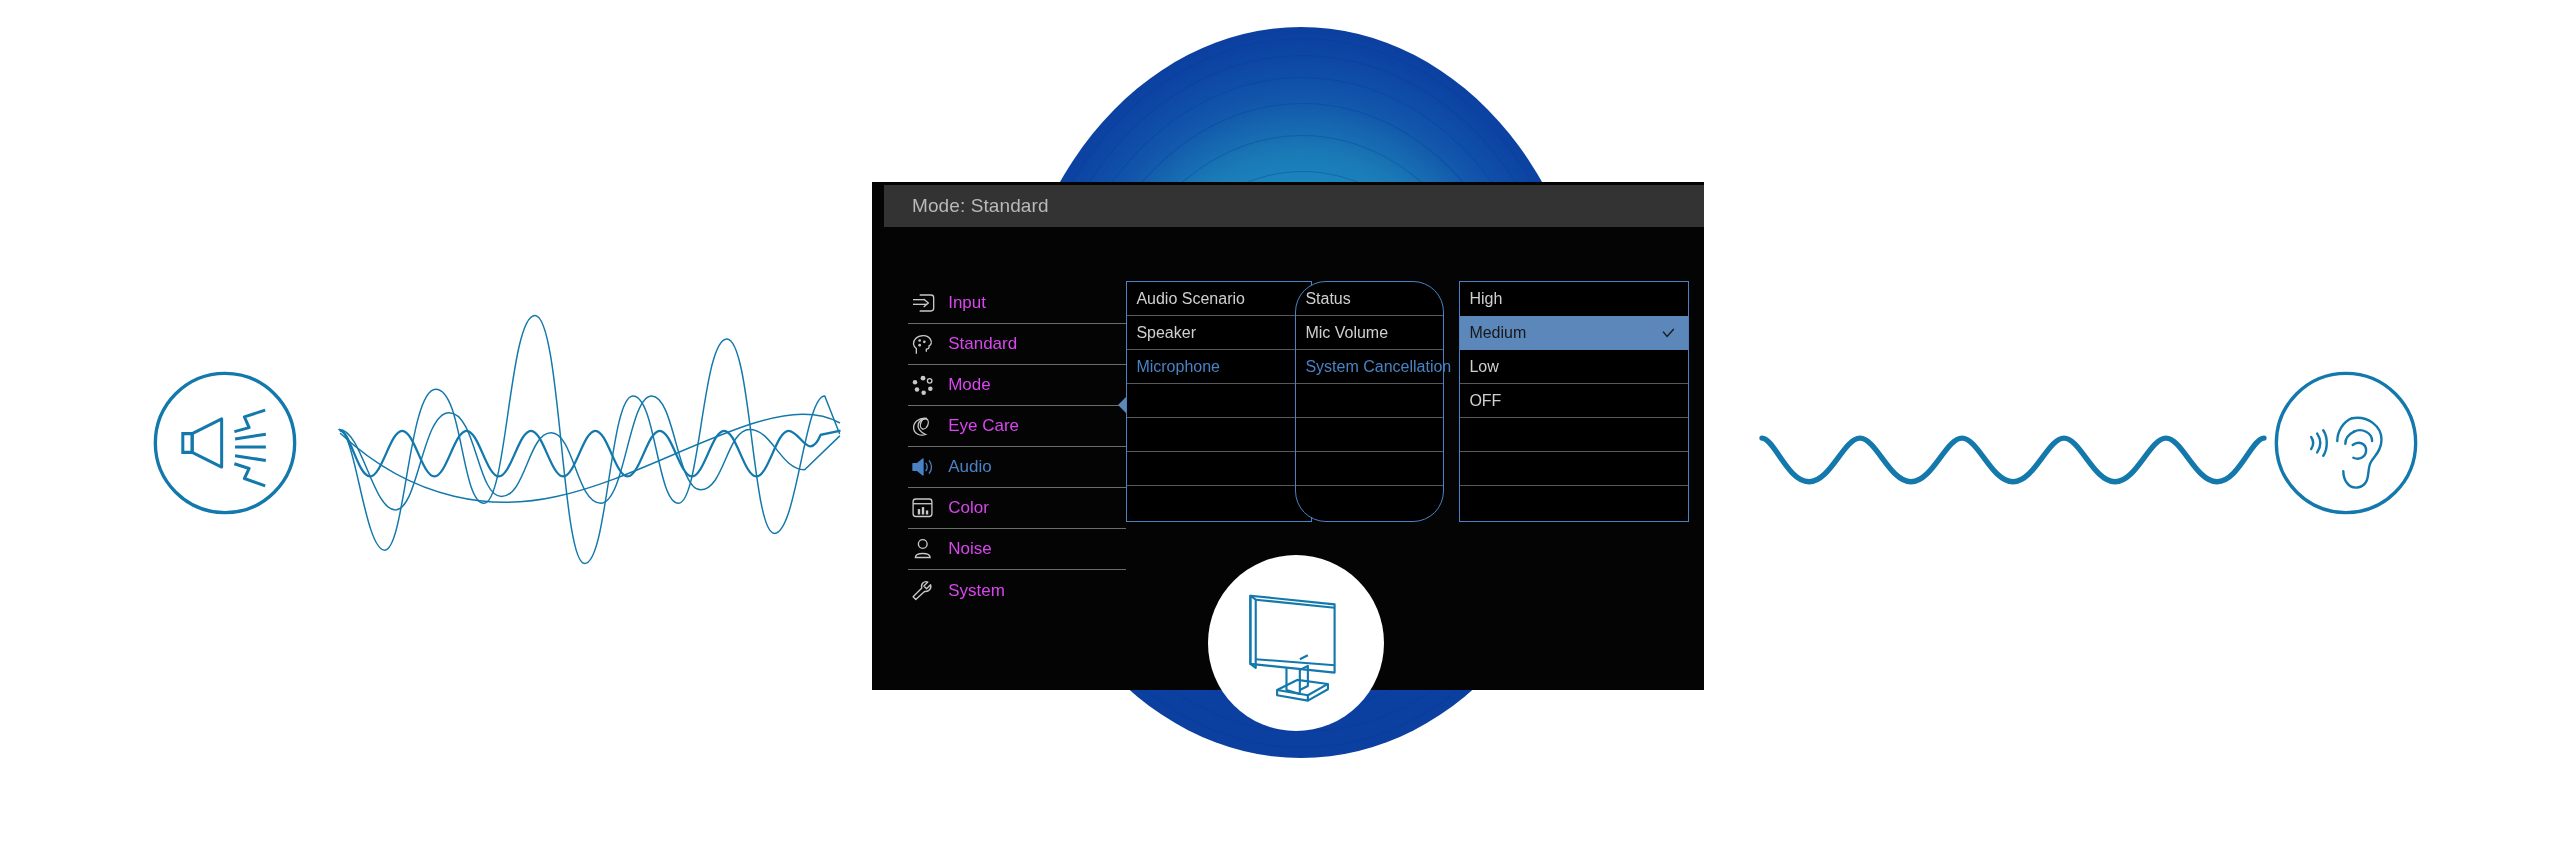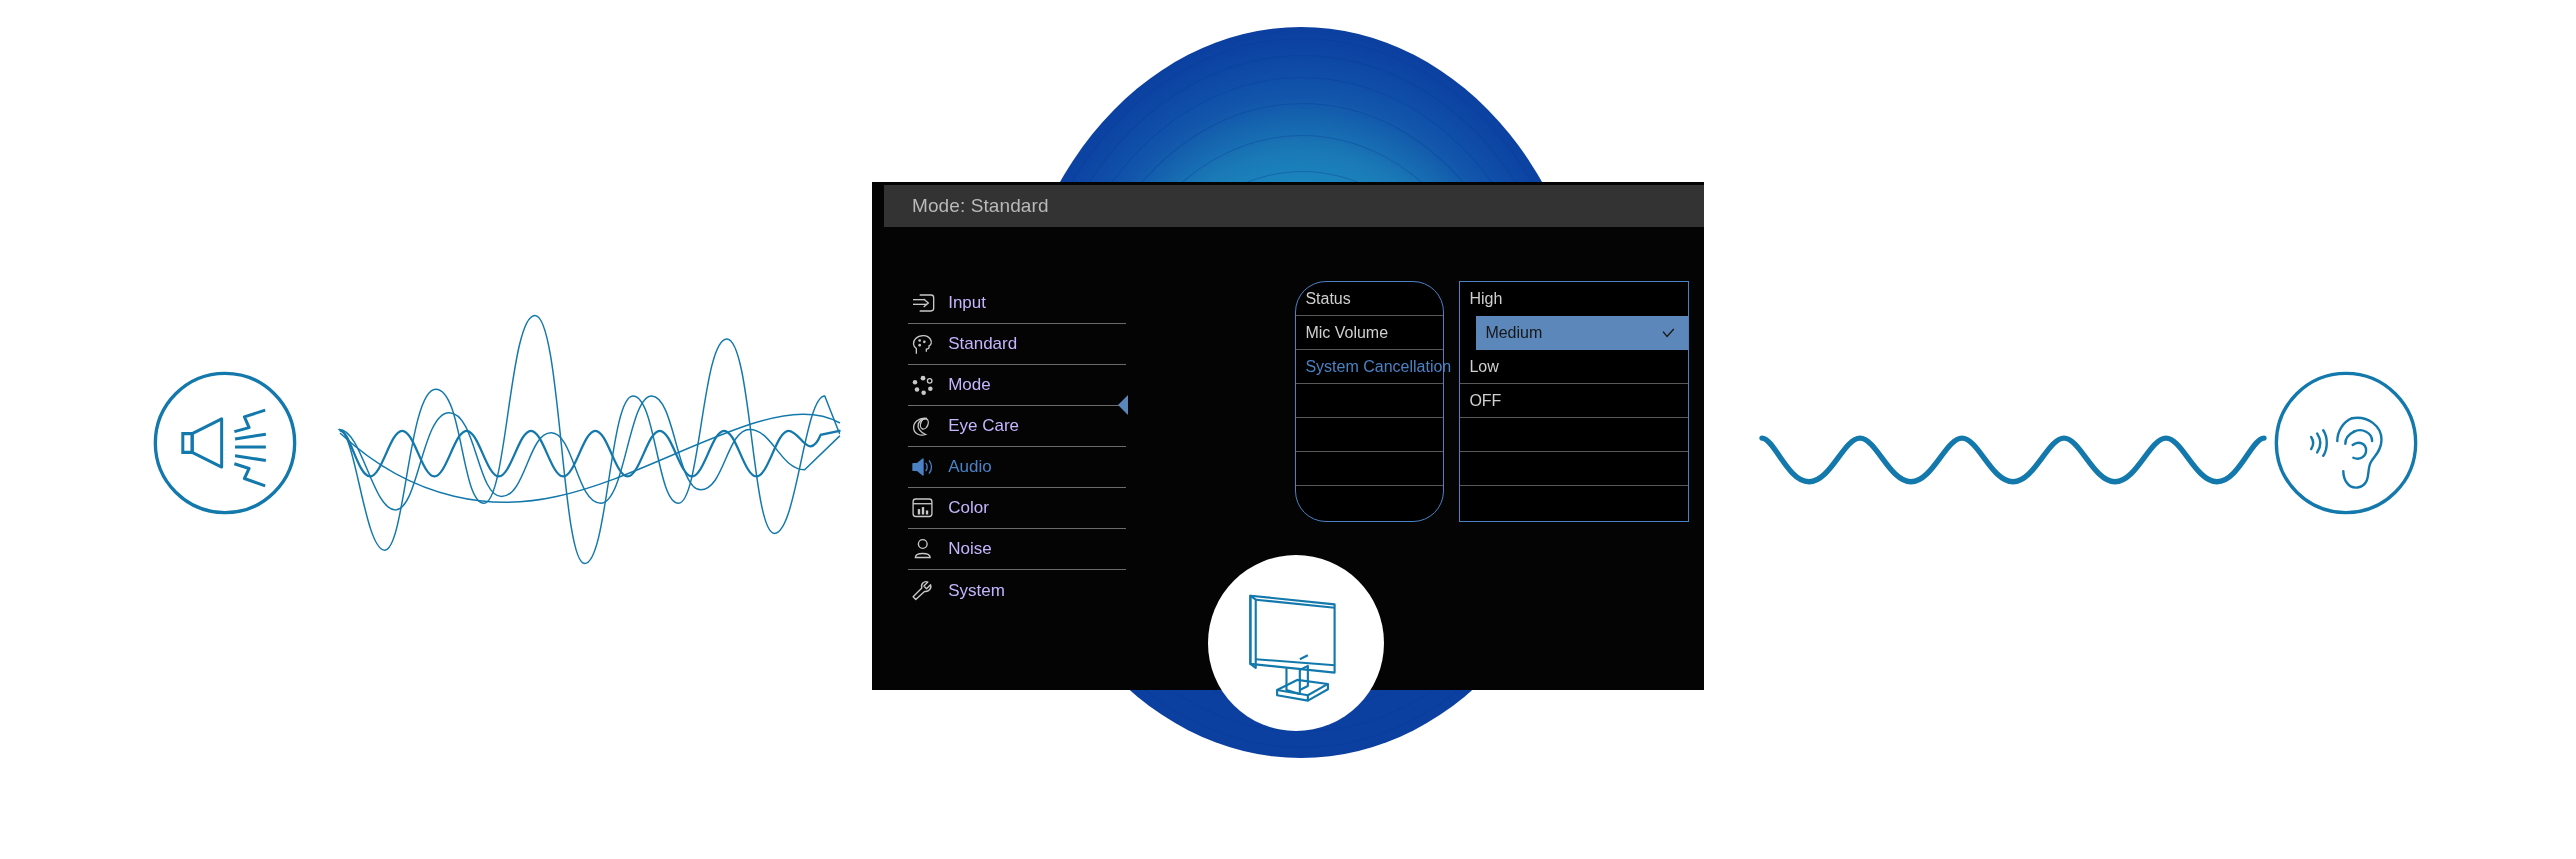--- a/index.html
+++ b/index.html
@@ -70,21 +70,21 @@
   }
   .nav-item:last-child{ border-bottom:none; }
   .nav-icon{
     width:29.5px; height:25.5px;
     display:flex; align-items:center; justify-content:center;
     flex:0 0 29.5px;
   }
   .nav-label{
     margin-left:10.7px;
     font-size:17px;
-    color:#c4b5fd;
+    color:#d946ef;
     font-family:"Liberation Sans", sans-serif;
   }
   .nav-item.active .nav-label{ color:#4a82c4; }
 
   
   .col{
     position:absolute; top:99px;
     box-sizing:border-box;
     border:1.3px solid #4a82c4;
     background:#000;
@@ -107,21 +107,20 @@
   .cell-label{
     font-size:16px; color:#cfcfcf;
     font-family:"Liberation Sans", sans-serif;
     white-space:nowrap;
   }
   .cell.sel .cell-label{ color:#4a82c4; }
   .cell.empty{ }
   .cell.highlight{
     background:#5b87ba;
     border-bottom:none;
-    margin-left:16px;
   }
   .cell.highlight .cell-label{ color:#181818; }
   .cell.nodiv{ border-bottom:none; }
   .check{
     position:absolute; right:12px; top:50%;
     transform:translateY(-50%);
     width:14.8px; height:14.8px;
   }
 
   
@@ -297,20 +296,43 @@
         <svg width="23" height="21.5" viewBox="0 0 34 32">
           <path d="M25 3 L19 9 L23 13 L29 7 C31 13, 26 18, 20 17 L7 29 L3 25 L16 12 C14 6, 19 1, 25 3 Z" fill="none" stroke="#c8c8c8" stroke-width="2" stroke-linejoin="round"></path>
         </svg>
       </span>
       <span class="nav-label">System</span>
     </div>
   </div>
 
   <div id="col-pointer"></div>
 
+  <div id="col1" class="col">
+    <div class="cell">
+        <span class="cell-label">Audio Scenario</span>
+      </div>
+    <div class="cell">
+        <span class="cell-label">Speaker</span>
+      </div>
+    <div class="cell sel">
+        <span class="cell-label">Microphone</span>
+      </div>
+    <div class="cell empty">
+        <span class="cell-label"></span>
+      </div>
+    <div class="cell empty">
+        <span class="cell-label"></span>
+      </div>
+    <div class="cell empty">
+        <span class="cell-label"></span>
+      </div>
+    <div class="cell empty">
+        <span class="cell-label"></span>
+      </div>
+  </div>
 
   <div id="col2" class="col">
     <div class="cell">
         <span class="cell-label">Status</span>
       </div>
     <div class="cell">
         <span class="cell-label">Mic Volume</span>
       </div>
     <div class="cell sel">
         <span class="cell-label">System Cancellation</span>

